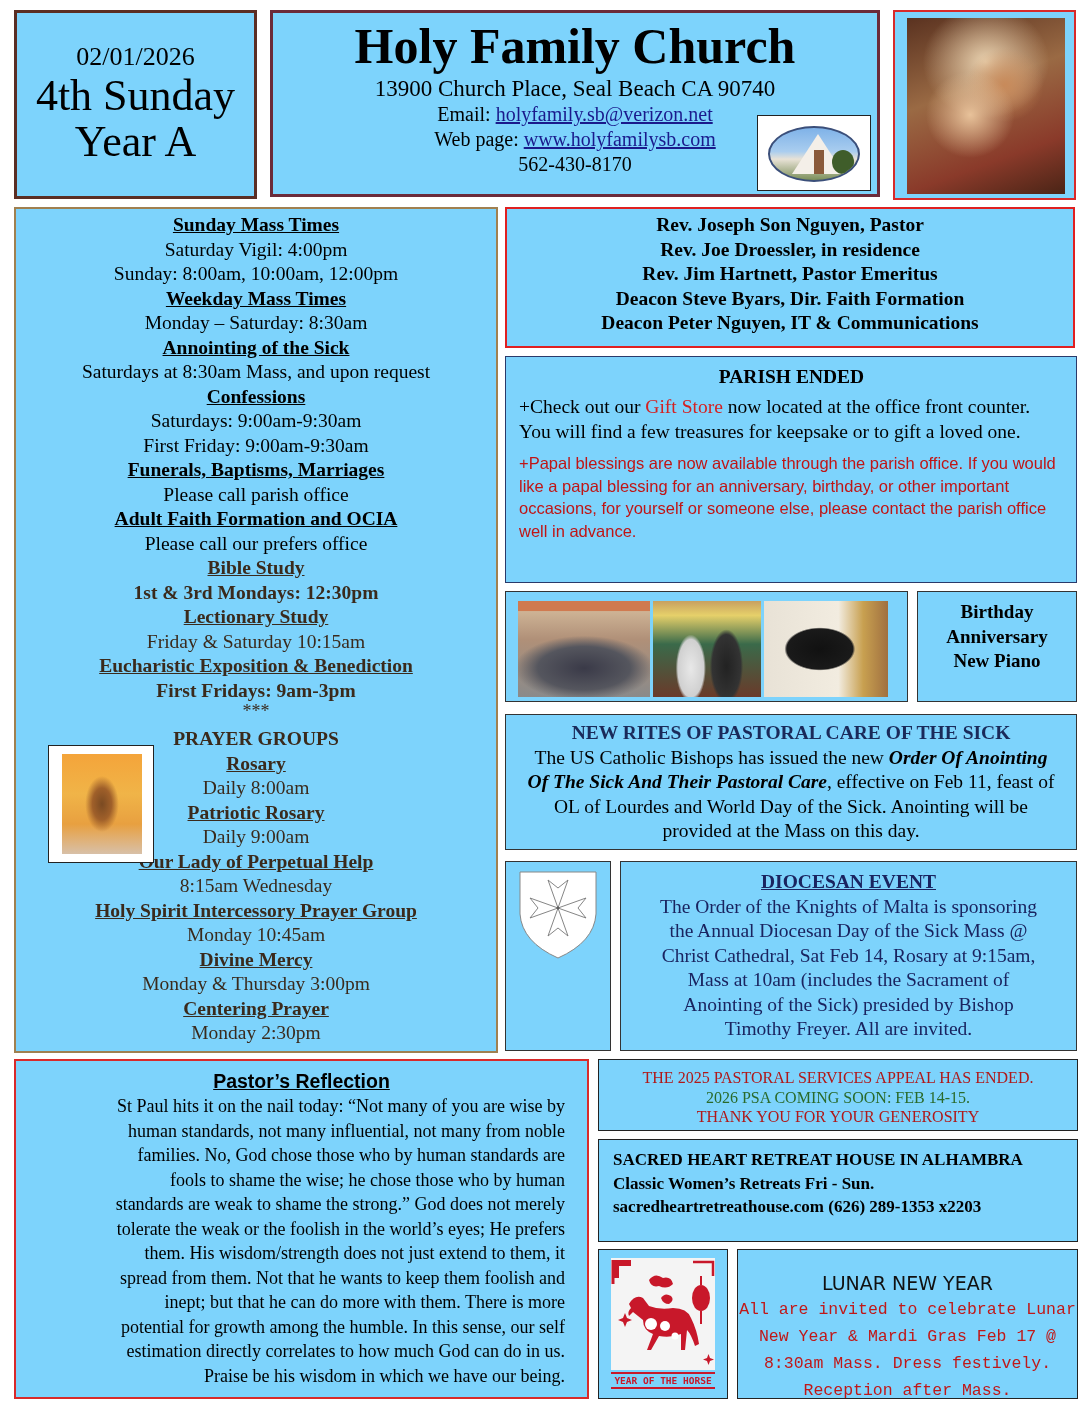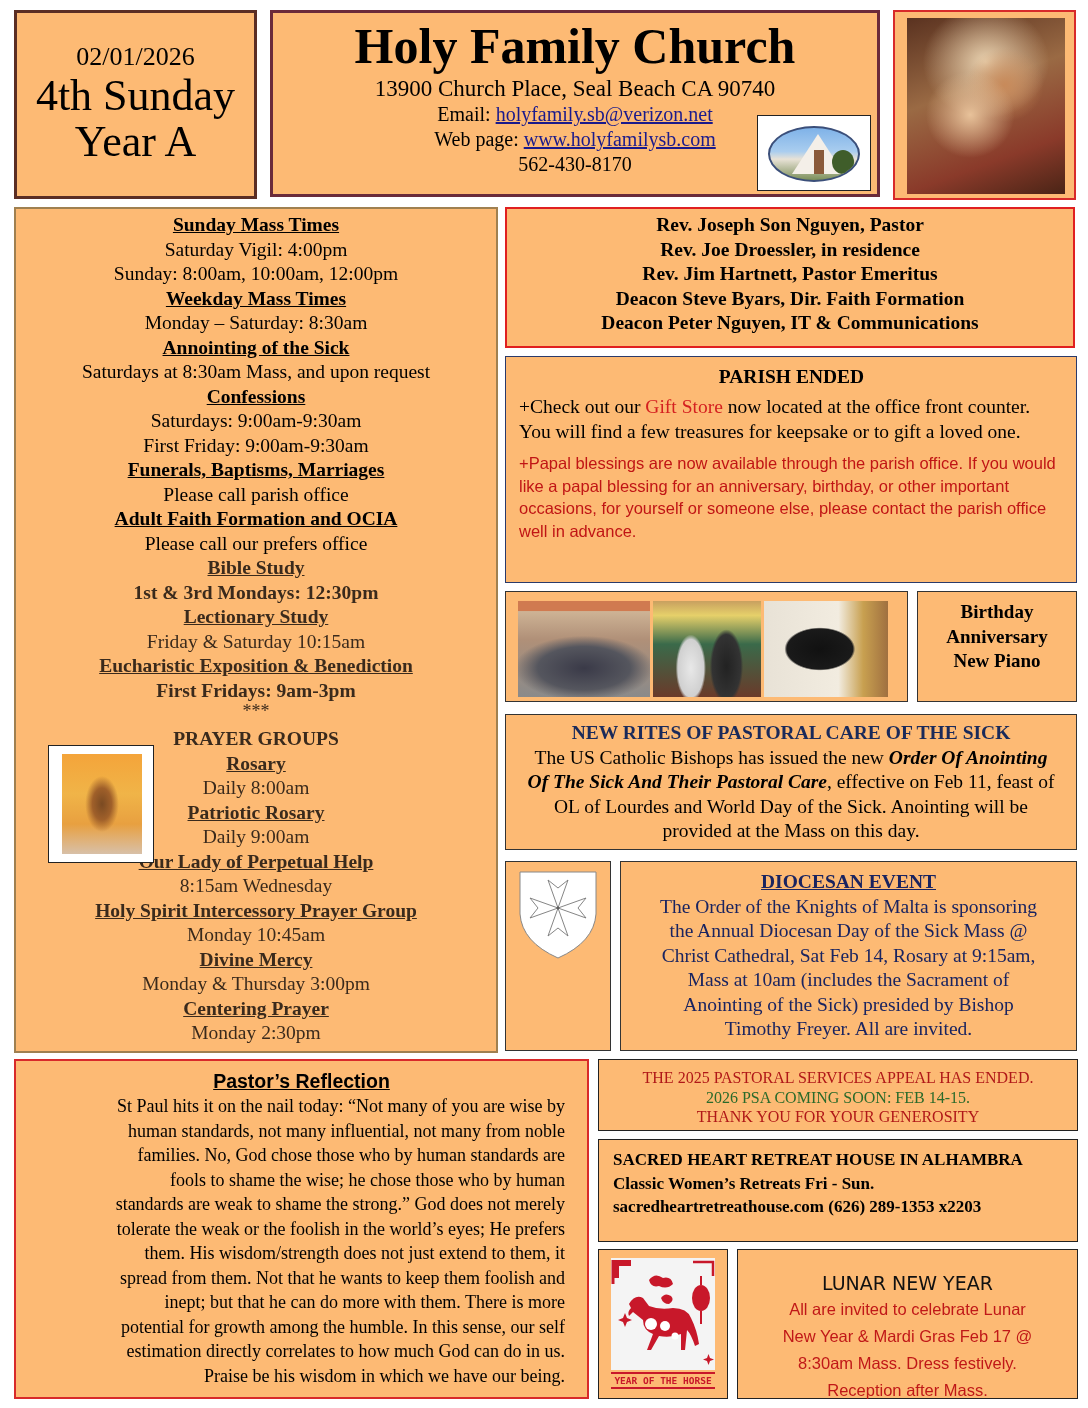--- a/index.html
+++ b/index.html
@@ -1,21 +1,21 @@
 <!DOCTYPE html>
 <html><head>
 <meta charset="utf-8">
 <style>
   * { box-sizing: border-box; margin: 0; padding: 0; }
   body {
     width: 1088px; height: 1408px; background: #ffffff;
     font-family: "Liberation Serif", "DejaVu Serif", serif;
     color: #000; position: relative; overflow: hidden;
   }
-  .box { position: absolute; background: #fdba74; }
+  .box { position: absolute; background: #7dd3fc; }
   .center { text-align: center; }
 
   
   #date-box { left: 14px; top: 10px; width: 243px; height: 189px; border: 3px solid #5b2e24; padding-top: 28px; }
   #date-box .date { font-size: 26px; line-height: 32px; }
   #date-box .big { font-size: 44px; line-height: 46px; }
 
   
   #title-box { left: 270px; top: 10px; width: 610px; height: 187px; border: 3px solid #6b2b3a; }
   #title-box .church-name { font-size: 50px; font-weight: bold; line-height: 58px; margin-top: 4px; }
@@ -107,21 +107,21 @@
 
   
   #retreat-box { left: 598px; top: 1139px; width: 480px; height: 103px; border: 1.5px solid #222; padding: 8px 0 0 14px; }
   #retreat-box .t { font-weight: bold; font-size: 17px; line-height: 23.5px; }
 
   
   #horse-box { left: 598px; top: 1249px; width: 130px; height: 150px; border: 1.5px solid #222; }
   #horse-box svg { position: absolute; left: 12px; top: 8px; }
   #lunar-box { left: 737px; top: 1249px; width: 341px; height: 150px; border: 1.5px solid #222; padding-top: 20px; }
   #lunar-box .title { font-family: "DejaVu Sans", sans-serif; font-size: 19px; line-height: 26px; color: #111; }
-  #lunar-box .t { font-family: Liberation Sans, sans-serif; color: #c01818; font-size: 16.5px; line-height: 27px; }
+  #lunar-box .t { font-family: Liberation Mono, monospace; color: #c01818; font-size: 16.5px; line-height: 27px; }
 </style>
 </head>
 <body>
 
 <div id="date-box" class="box center">
   <div class="date">02/01/2026</div>
   <div class="big">4th Sunday</div>
   <div class="big">Year A</div>
 </div>
 

